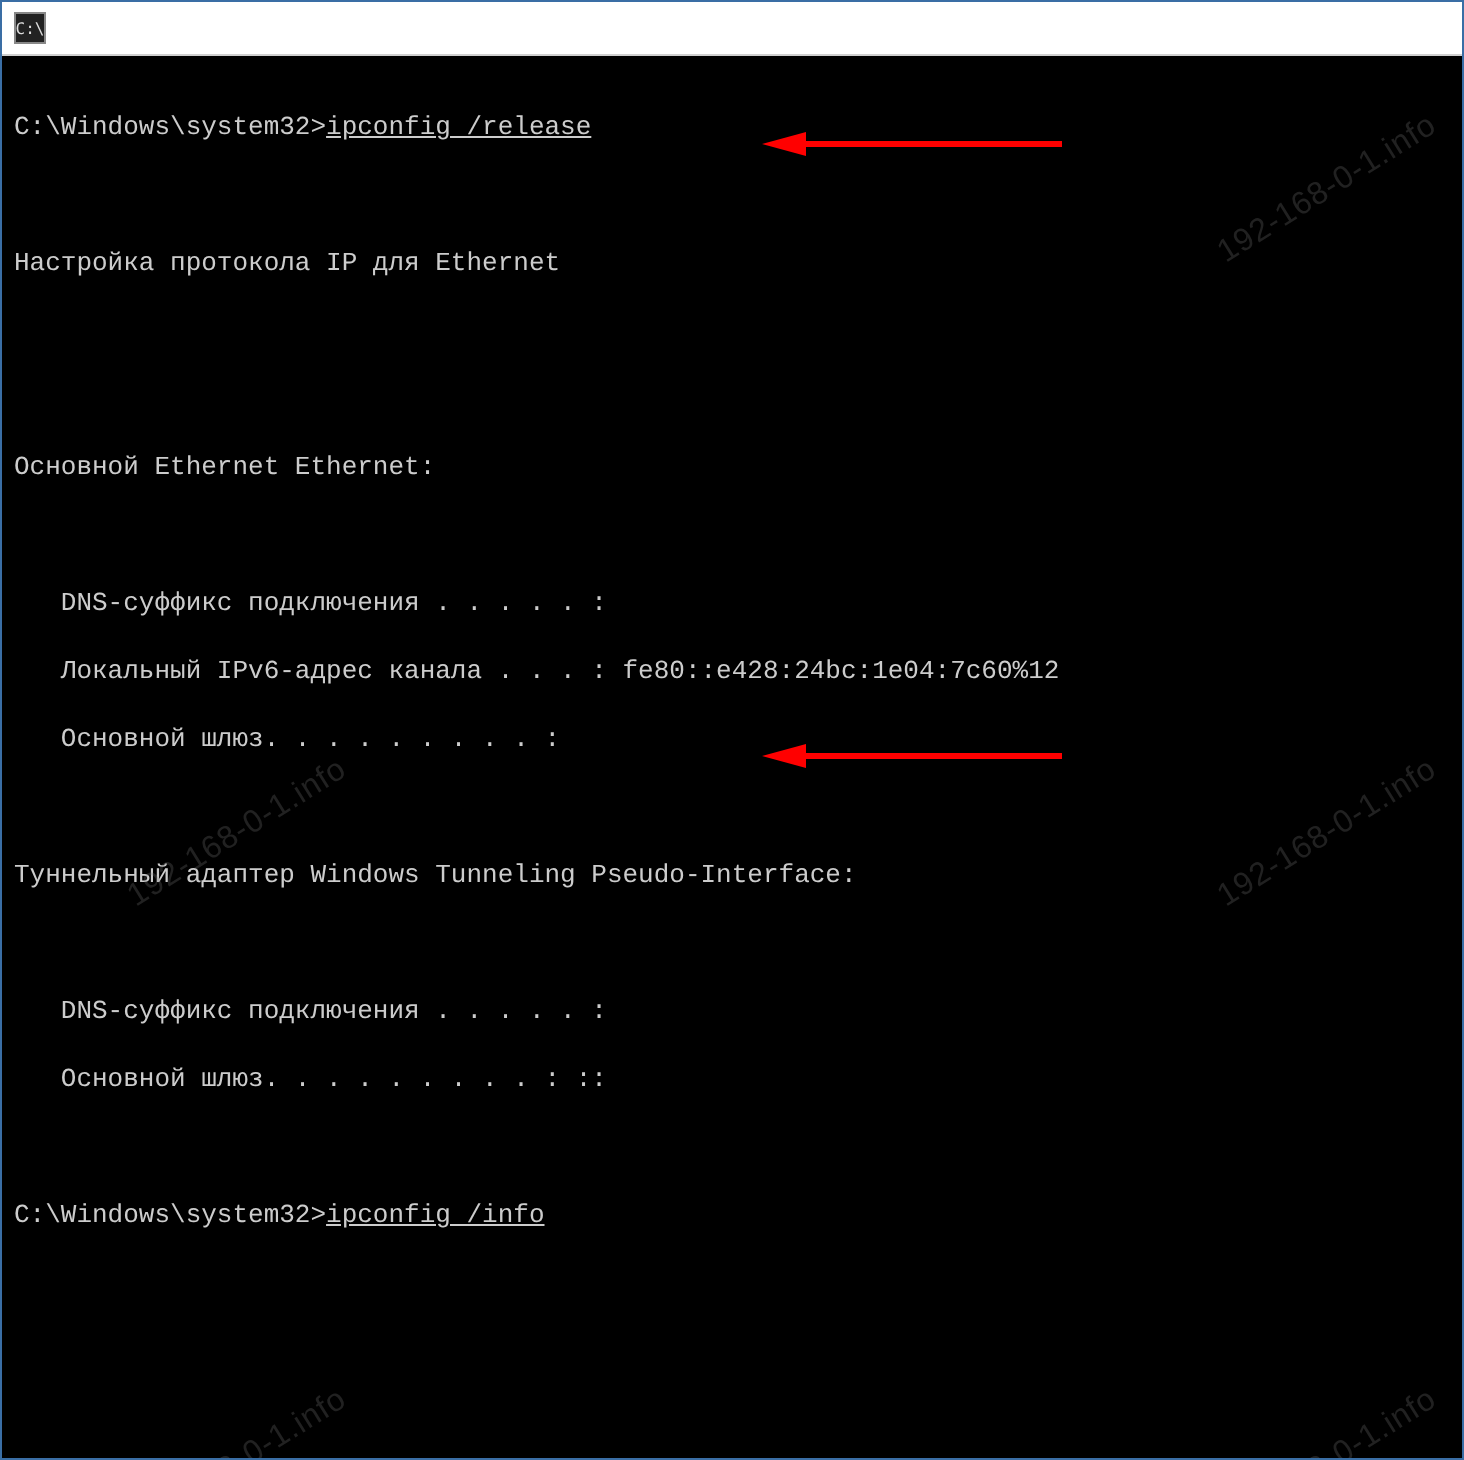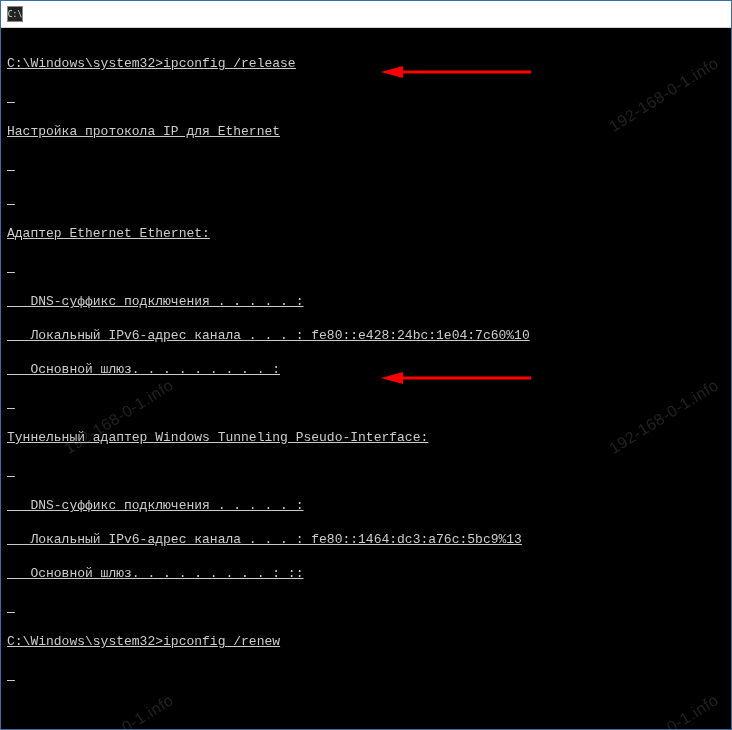--- a/index.html
+++ b/index.html
@@ -33,21 +33,21 @@
     display:flex;align-items:center;justify-content:center;
     color:#ddd;font-size:8px;font-family:Consolas,monospace;
     box-sizing:border-box;
   }
   .surface{
     padding:10px 6px 6px 6px;
     line-height:17px;
     white-space:pre;
     position:relative;
   }
-  .line{white-space:pre;text-decoration:underline;}
+  .line{white-space:pre;}
   .underline{text-decoration:underline;}
   .arrow{
     position:absolute;
     height:14px;
     pointer-events:none;
   }
   .arrow svg{display:block;}
   .wm{
     position:absolute;
     color:rgba(120,120,120,0.28);
@@ -67,33 +67,32 @@
   <div class="titlebar">
     <span class="icon">C:\</span>
   </div>
 
   <div class="surface">
 <div class="line"><span>C:\Windows\system32&gt;</span><span class="underline">ipconfig /release</span></div>
 <div class="line"> </div>
 <div class="line">Настройка протокола IP для Ethernet</div>
 <div class="line"> </div>
 <div class="line"> </div>
-<div class="line">Адаптер Ethernet Ethernet:</div>
+<div class="line">Основной Ethernet Ethernet:</div>
 <div class="line"> </div>
 <div class="line">   DNS-суффикс подключения . . . . . :</div>
-<div class="line">   Локальный IPv6-адрес канала . . . : fe80::e428:24bc:1e04:7c60%10</div>
+<div class="line">   Локальный IPv6-адрес канала . . . : fe80::e428:24bc:1e04:7c60%12</div>
 <div class="line">   Основной шлюз. . . . . . . . . :</div>
 <div class="line"> </div>
 <div class="line">Туннельный адаптер Windows Tunneling Pseudo-Interface:</div>
 <div class="line"> </div>
 <div class="line">   DNS-суффикс подключения . . . . . :</div>
-<div class="line">   Локальный IPv6-адрес канала . . . : fe80::1464:dc3:a76c:5bc9%13</div>
 <div class="line">   Основной шлюз. . . . . . . . . : ::</div>
 <div class="line"> </div>
-<div class="line"><span>C:\Windows\system32&gt;</span><span class="underline">ipconfig /renew</span></div>
+<div class="line"><span>C:\Windows\system32&gt;</span><span class="underline">ipconfig /info</span></div>
 <div class="line"> </div>
 
 
 
 
 
 
 
 
 

